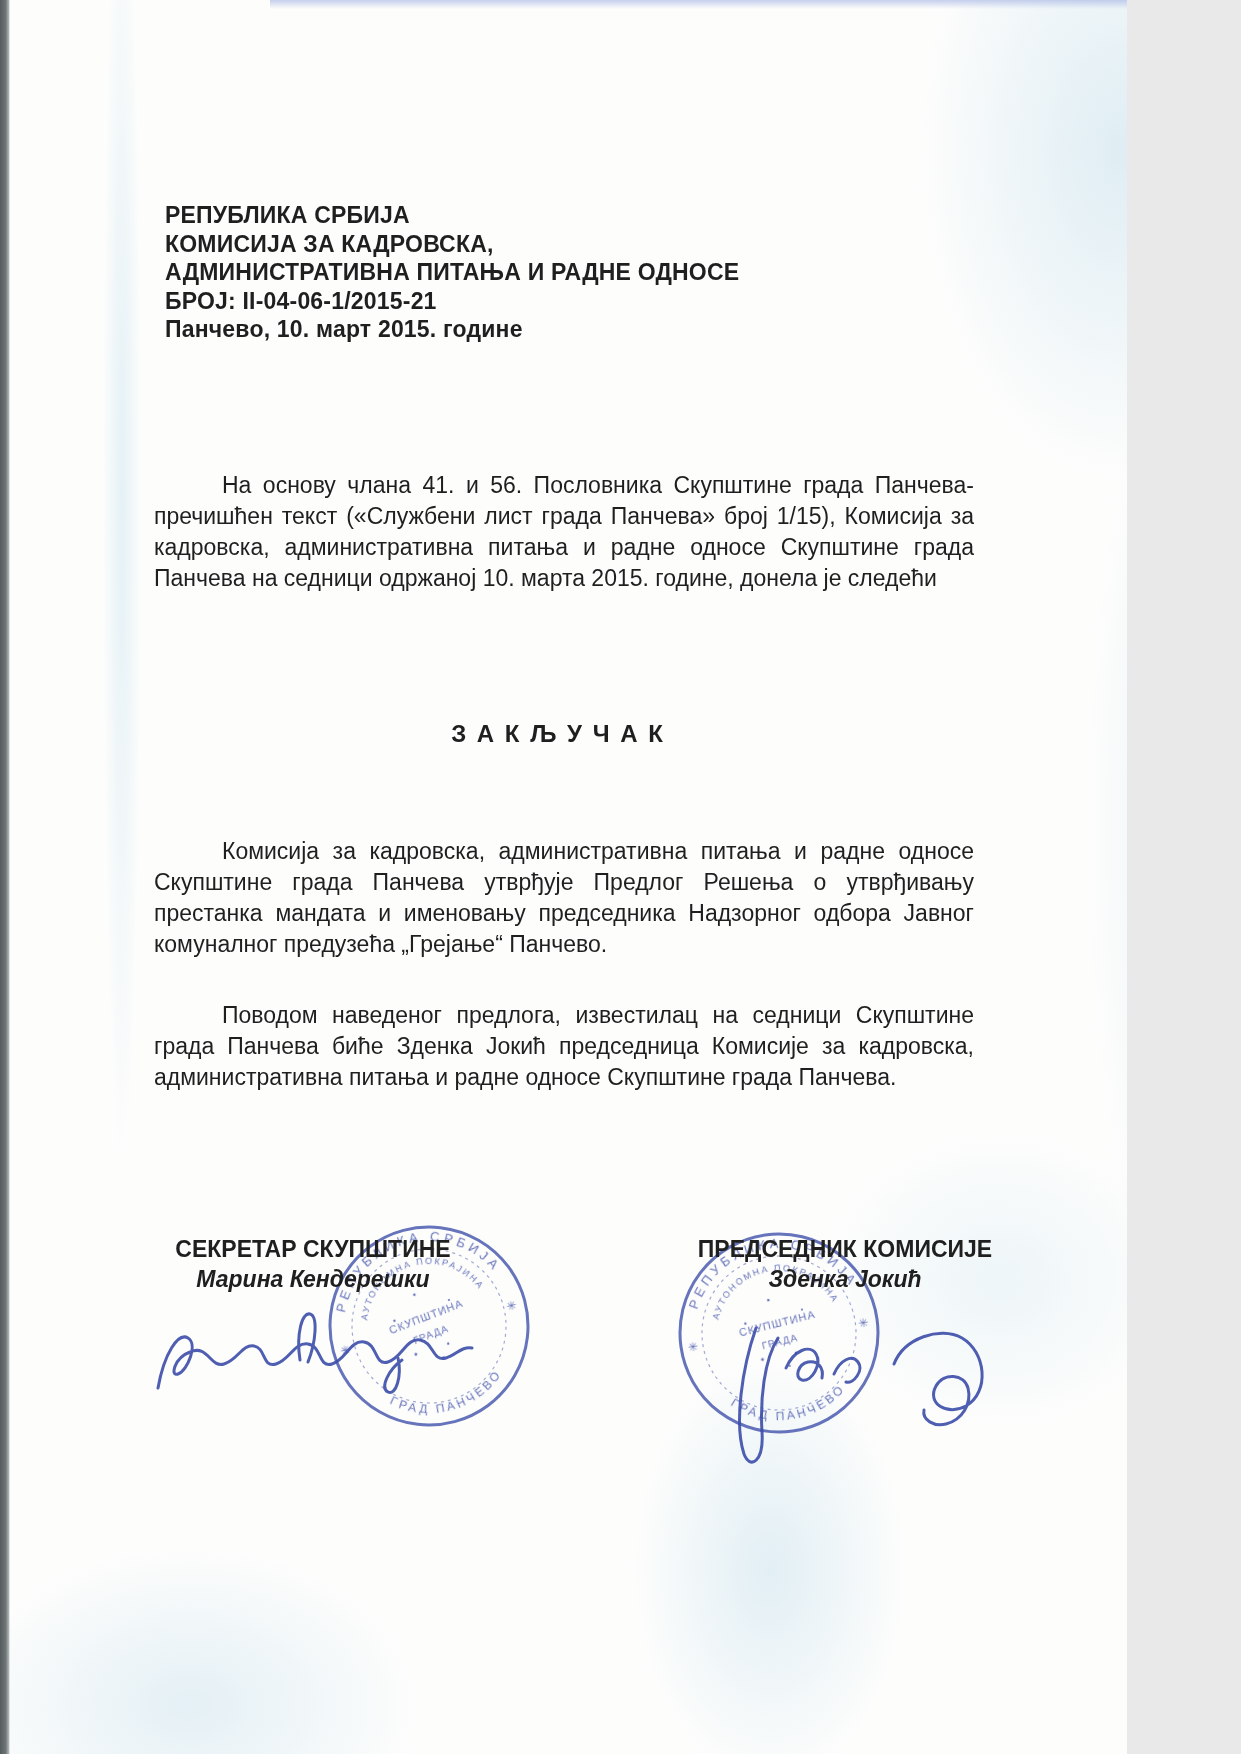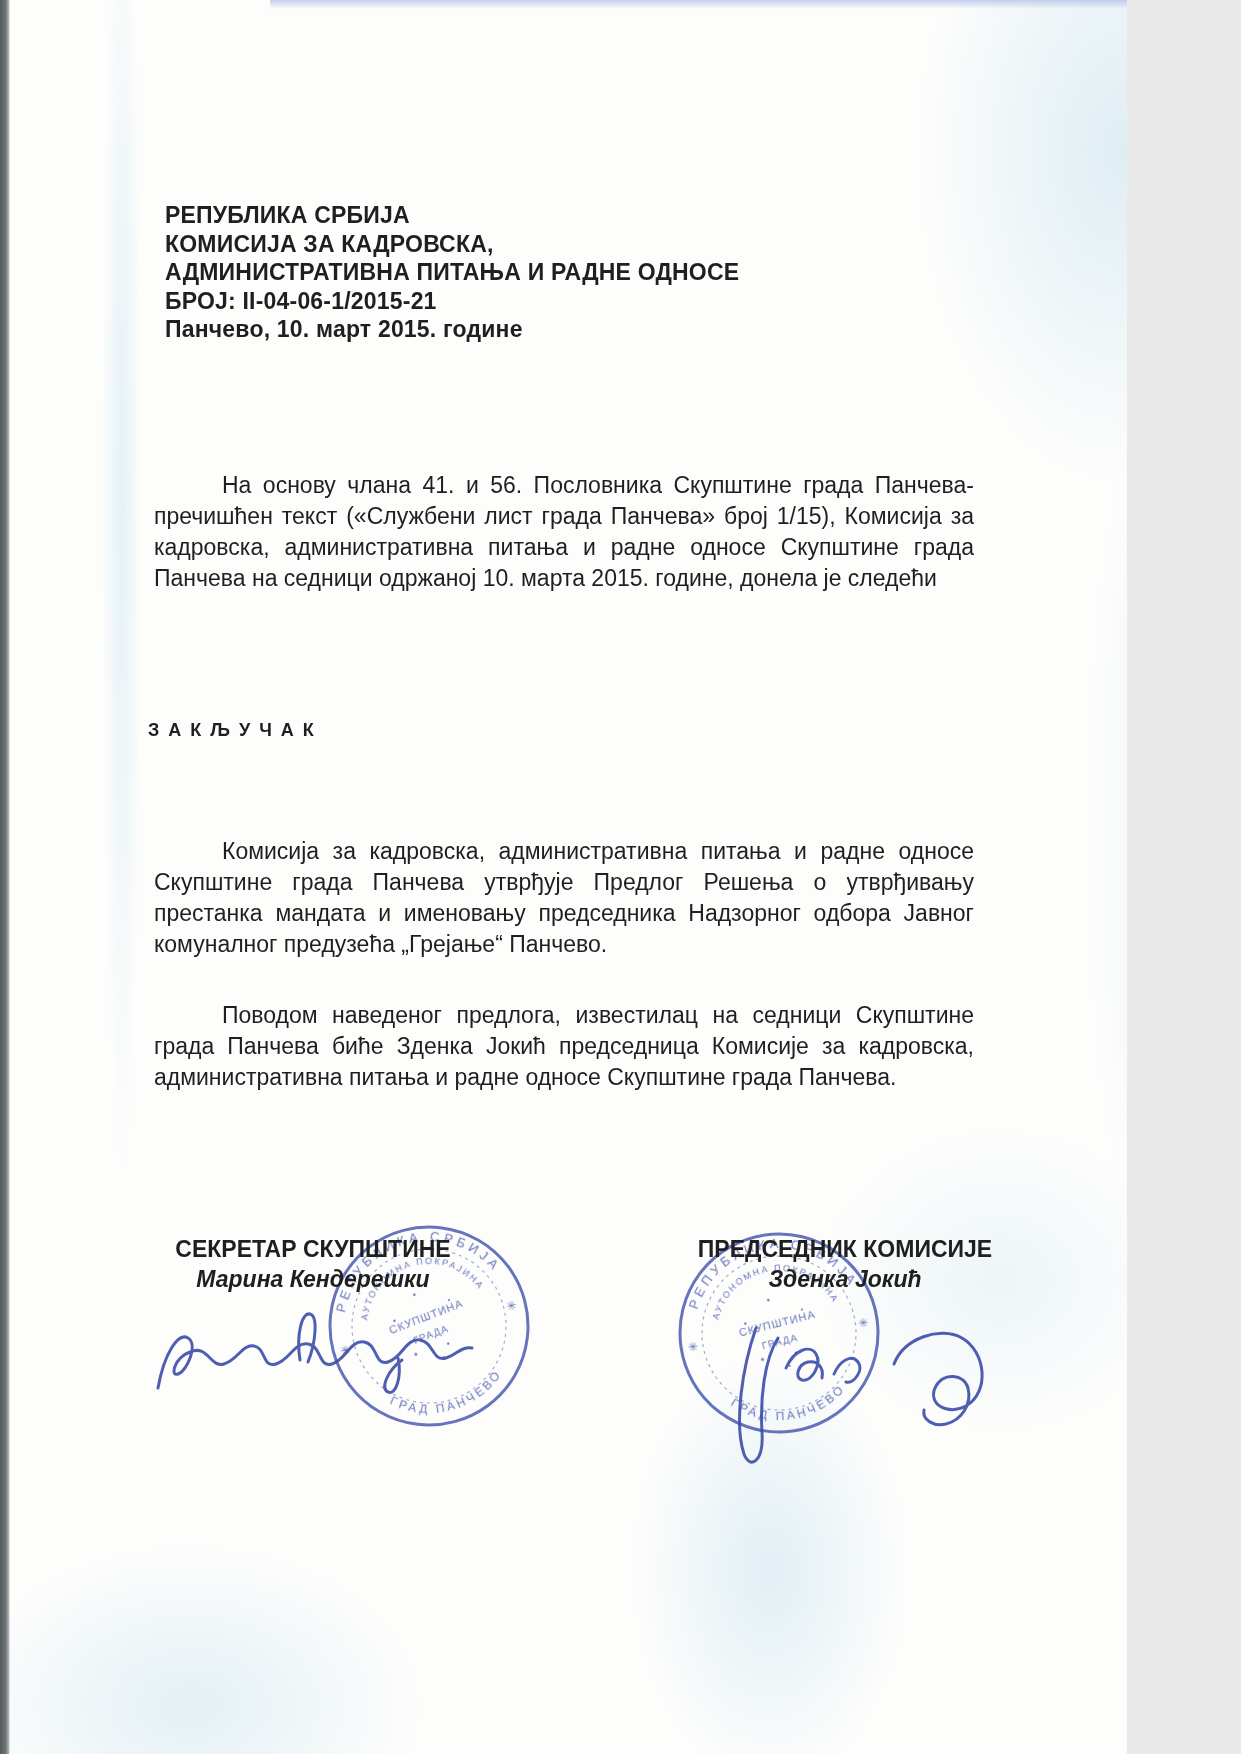--- a/index.html
+++ b/index.html
@@ -37,21 +37,21 @@
     font-size:23px;font-weight:bold;line-height:28.5px;letter-spacing:0.2px;
     white-space:nowrap;
   }
   .para{
     position:absolute;left:154px;width:820px;z-index:3;margin:0;
     font-size:23px;line-height:31px;
     text-align:justify;text-indent:68px;
   }
   .conclusion-heading{
     position:absolute;left:148px;top:720px;width:820px;z-index:3;margin:0;
-    font-size:18px;font-weight:bold;text-align:left;letter-spacing:2px;
+    font-size:24px;font-weight:bold;text-align:center;letter-spacing:2px;
     white-space:nowrap;
   }
   .sig-block{
     position:absolute;top:1234px;width:330px;z-index:4;
     text-align:center;font-weight:bold;font-size:23px;line-height:30px;
   }
   .sig-block.left{left:148px;}
   .sig-block.right{left:680px;}
   .sig-name{font-style:italic;}
   .stamp{position:absolute;z-index:2;}

